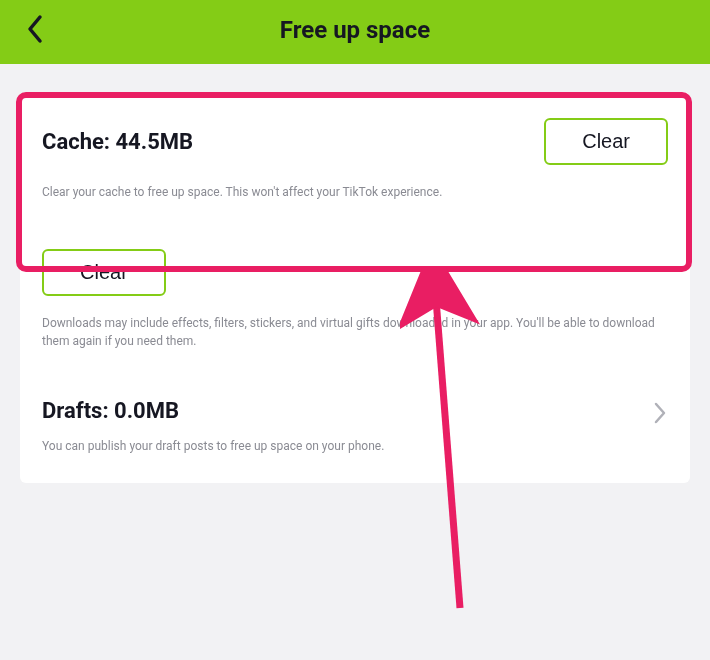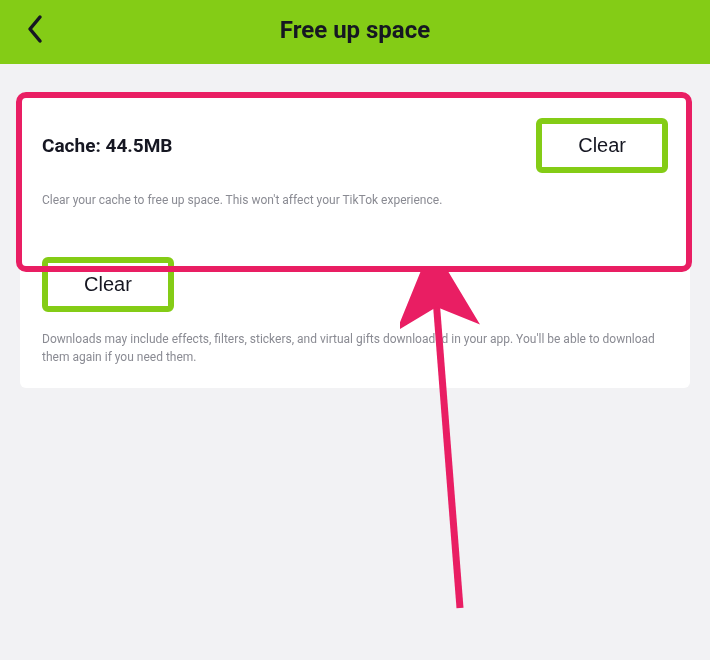--- a/index.html
+++ b/index.html
@@ -44,33 +44,33 @@
       padding: 26px 22px 22px 22px;
       position: relative;
     }
     .row-head {
       display: flex;
       align-items: center;
       justify-content: space-between;
       margin-bottom: 18px;
     }
     .row-title {
-      font-size: 19px;
+      font-size: 22px;
       font-weight: 700;
       color: #161722;
     }
     .row-title .label {
       font-weight: 700;
     }
     .row-title .value {
       font-weight: 700;
     }
     .clear-btn {
       background: #fff;
-      border: 6px solid #84cc16;
+      border: 2px solid #84cc16;
       border-radius: 6px;
       padding: 10px 36px;
       font-size: 20px;
       font-weight: 500;
       color: #161722;
       cursor: pointer;
     }
     .row-desc {
       font-size: 12px;
       line-height: 1.5;
@@ -117,20 +117,33 @@
     <div class="row-desc">Clear your cache to free up space. This won't affect your TikTok experience.</div>
   </div>
 
   <div class="row">
     <div class="row-head">
       <button class="clear-btn">Clear</button>
     </div>
     <div class="row-desc">Downloads may include effects, filters, stickers, and virtual gifts downloaded in your app. You'll be able to download them again if you need them.</div>
   </div>
 
+  <div class="row" style="padding-bottom:28px;">
+    <div class="row-head" style="margin-bottom:14px;">
+      <div class="row-title">
+        <span class="label">Drafts: </span><span class="value">0.0MB</span>
+      </div>
+    </div>
+    <div class="chevron-right">
+      <svg width="12" height="22" viewBox="0 0 12 22" fill="none">
+        <path d="M2 2 L10 11 L2 20" stroke="#b0b1b8" stroke-width="2.5" stroke-linecap="round" stroke-linejoin="round"></path>
+      </svg>
+    </div>
+    <div class="row-desc">You can publish your draft posts to free up space on your phone.</div>
+  </div>
 
 </div>
 
 <div class="highlight" style="left:16px; top:92px; width:676px; height:180px;"></div>
 
 <svg class="arrow-annotation" style="left:400px; top:268px; width:90px; height:350px;" viewBox="0 0 90 350">
   <defs>
     <marker id="arrowhead" markerWidth="12" markerHeight="12" refX="6" refY="6" orient="auto">
       <path d="M0,0 L12,6 L0,12 L3,6 Z" fill="#e91e63"></path>
     </marker>

